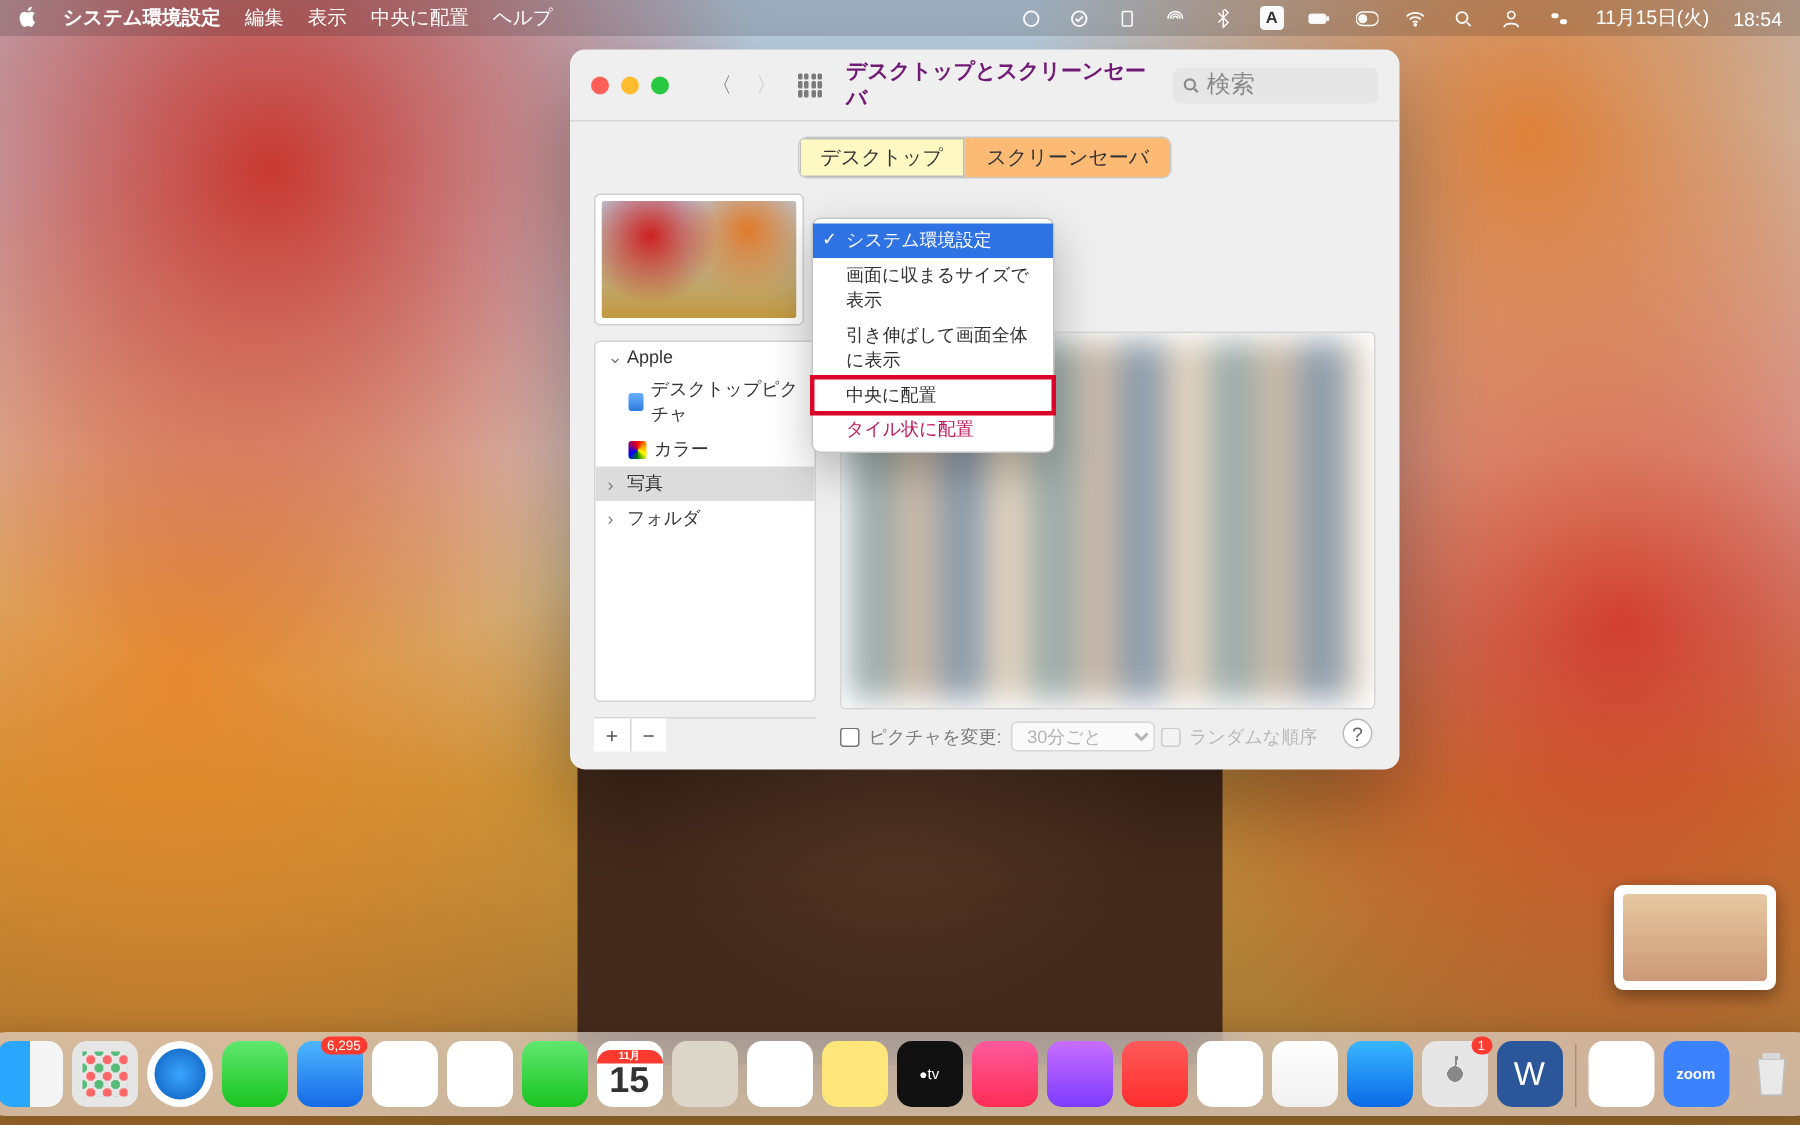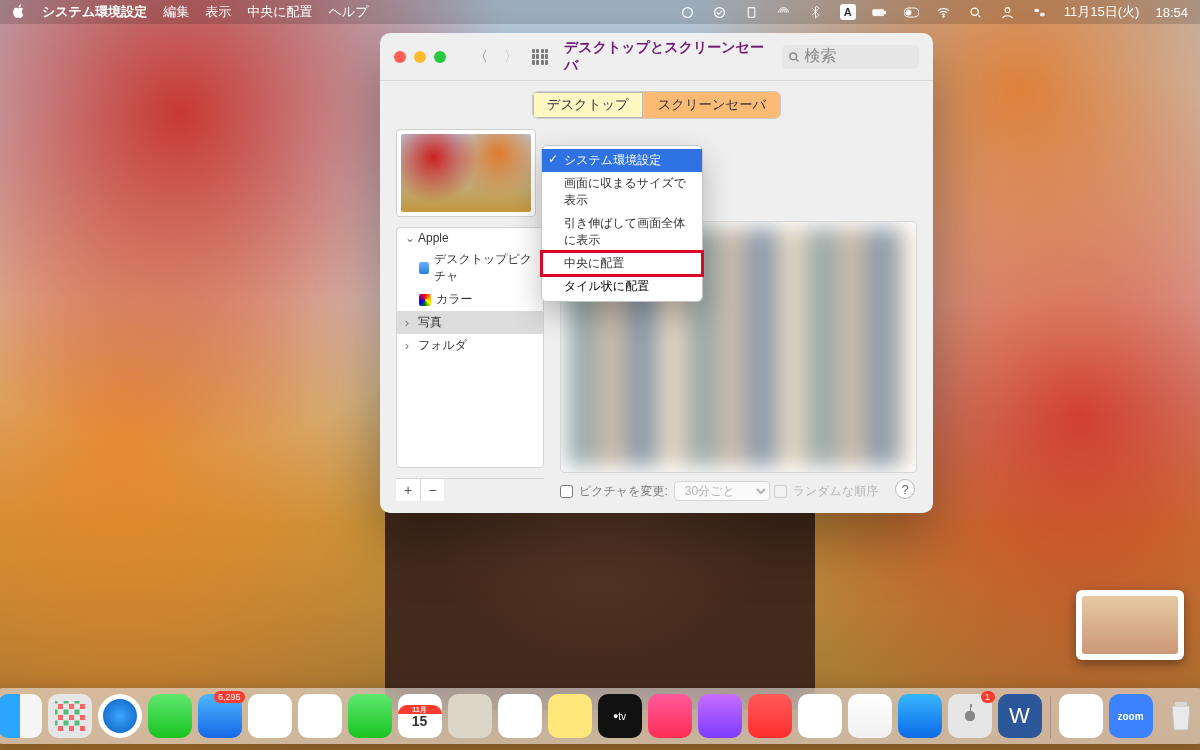--- a/index.html
+++ b/index.html
@@ -105,21 +105,21 @@
 
 
 .popup{
   position:absolute; left:541px; top:145px; width:162px;
   background:#fff; border:1px solid #c5c5c5; border-radius:6px;
   box-shadow: 0 12px 30px rgba(0,0,0,.25); font-size:12px; padding:3px 0; z-index:40;
 }
 .popup .item{ padding:3px 14px 3px 22px; position:relative; color:#333;}
 .popup .item.sel{ background:#2f72e3; color:#fff;}
 .popup .item.sel::before{content:"✓"; position:absolute; left:6px;}
-.popup .item.disabled{ color:#000000;}
+.popup .item.disabled{ color:#be185d;}
 .popup .item.box{ outline:3px solid #d9062a; outline-offset:-1px;}
 
 
 .shot-thumb{ position:absolute; right:16px; bottom:90px; width:108px; height:70px; border-radius:6px; background:#fff; box-shadow:0 4px 12px rgba(0,0,0,.4); border:1px solid rgba(255,255,255,.8);}
 .shot-thumb::after{content:"";position:absolute;inset:5px;background:linear-gradient(#e6c8a2,#c97);border-radius:3px;}
 
 
 .dock-wrap{ position:absolute; left:0; right:0; bottom:6px; display:flex; justify-content:center; }
 .dock{
   background: rgba(240,240,245,.55); backdrop-filter: blur(20px);
@@ -362,21 +362,21 @@
     <div class="dock-icon di-safari"></div>
     <div class="dock-icon di-msg"></div>
     <div class="dock-icon di-mail">
         <span class="badge">6,295</span>
       </div>
     <div class="dock-icon di-maps"></div>
     <div class="dock-icon di-photos"></div>
     <div class="dock-icon di-ft"></div>
     <div class="dock-icon di-cal">
         <div class="cal-top">11月</div>
-        <div style="font-size:14px;color:#333">15</div>
+        <div style="font-size:24px;color:#333">15</div>
       </div>
     <div class="dock-icon di-contacts"></div>
     <div class="dock-icon di-rem"></div>
     <div class="dock-icon di-notes"></div>
     <div class="dock-icon di-tv">
         <span style="font-size:9px">●</span>
         <span>tv</span>
       </div>
     <div class="dock-icon di-music"></div>
     <div class="dock-icon di-pod"></div>

